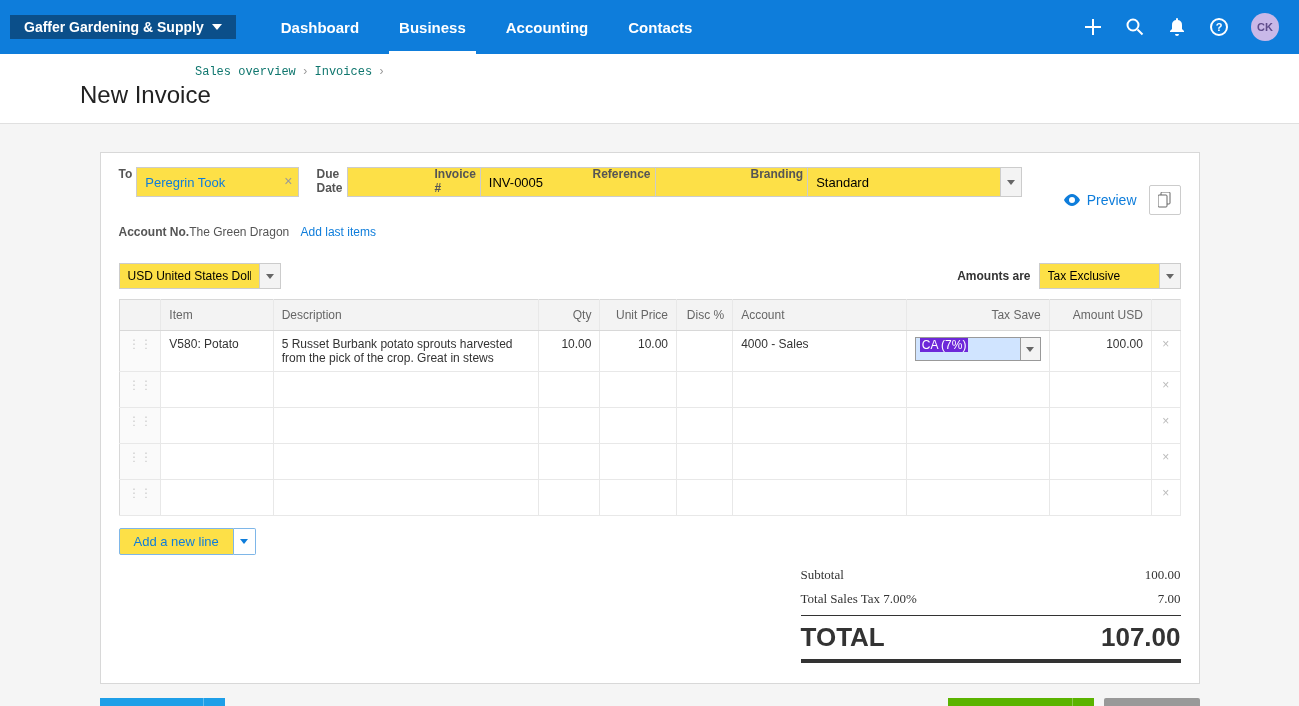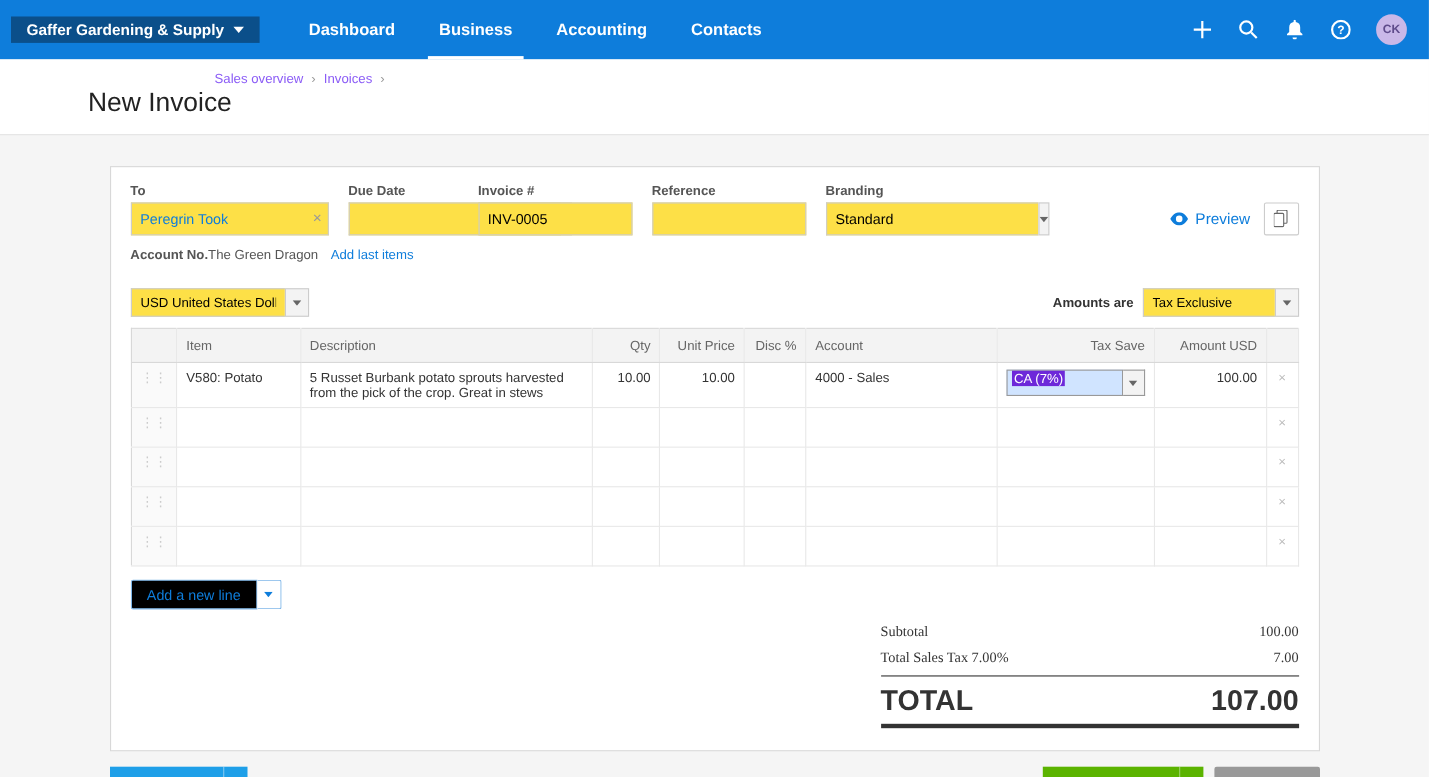--- a/index.html
+++ b/index.html
@@ -11,28 +11,28 @@
 .nav-items { display: flex; margin-left: 25px; gap: 0; }
 .nav-item { color: #fff; padding: 18px 20px; font-size: 15px; font-weight: 600; cursor: pointer; position: relative; }
 .nav-item.active::after { content: ""; position: absolute; bottom: 0; left: 10px; right: 10px; height: 3px; background: #fff; }
 .nav-right { margin-left: auto; display: flex; align-items: center; gap: 22px; padding-right: 10px; }
 .nav-icon { color: #fff; width: 20px; height: 20px; cursor: pointer; display: flex; align-items: center; justify-content: center; }
 .avatar { width: 28px; height: 28px; border-radius: 50%; background: #C9B8E8; color: #5E4B8B; display: flex; align-items: center; justify-content: center; font-size: 11px; font-weight: 600; cursor: pointer; }
 
 
 .header-area { background: #fff; border-bottom: 1px solid #e0e0e0; padding: 10px 0 14px; }
 .breadcrumbs { font-size: 12px; color: #0E7DDB; margin-left: 195px; }
-.breadcrumbs a { color: #8b5cf6; text-decoration: none; cursor: pointer; }
+.breadcrumbs a { color: #0f766e; text-decoration: none; cursor: pointer; font-family: Liberation Mono, monospace; }
 .breadcrumbs .sep { color: #999; margin: 0 4px; }
 .page-title { font-size: 24px; font-weight: 400; color: #222; margin-left: 80px; margin-top: 2px; }
 
 
 .form-card { background: #fff; border: 1px solid #d8d8d8; margin: 28px auto 0; max-width: 1100px; padding: 14px 18px 20px; }
 .form-row1 { display: flex; gap: 18px; align-items: flex-start; }
-.field { display: flex; flex-direction: column; gap: 4px; }
+.field { display: flex; flex-direction: row; gap: 4px; }
 .field-label { font-size: 12px; color: #555; font-weight: 600; cursor: pointer; }
 .field-input { height: 30px; border: 1px solid #ccc; padding: 0 8px; font-size: 13px; background: #fde047; }
 .field-input.lookup { color: #0E7DDB; }
 .select-like { display: flex; }
 .select-like .field-input { border-right: none; flex: 1; }
 .dd-btn { width: 22px; border: 1px solid #ccc; background: #f3f3f3; display: flex; align-items: center; justify-content: center; cursor: pointer; }
 .clear-x { position: absolute; right: 6px; top: 6px; color: #999; cursor: pointer; font-size: 14px; }
 .rel { position: relative; }
 .preview-area { margin-left: auto; display: flex; align-items: center; gap: 12px; padding-top: 18px; }
 .preview-link { color: #0E7DDB; font-size: 14px; cursor: pointer; display: flex; align-items: center; gap: 6px; }
@@ -56,21 +56,21 @@
 .line-table th.r, .line-table td.r { text-align: right; }
 .drag-col { width: 16px; background: #fafafa; text-align: center; color: #ccc; cursor: grab; border-right: 1px solid #e8e8e8; }
 .del-col { width: 28px; text-align: center; color: #bbb; cursor: pointer; border-right: none; }
 .tax-cell { display: flex; }
 .tax-input { flex: 1; height: 24px; border: 1px solid #999; background: #fff; padding: 0 4px; color: #0E7DDB; background: #d0e4ff; font-size: 12px; }
 .tax-dd { width: 20px; border: 1px solid #999; border-left: none; background: #f3f3f3; display: flex; align-items: center; justify-content: center; cursor: pointer; }
 .highlighted-text { background: #6d28d9; color: #fff; padding: 0 2px; }
 
 .add-line-row { margin-top: 12px; }
 .add-line-btn { display: inline-flex; }
-.add-line-btn .main { border: 1px solid #7EB6E8; background: #000000; color: #0E7DDB; padding: 5px 14px; font-size: 13px; cursor: pointer; border-radius: 2px 0 0 2px; }
+.add-line-btn .main { border: 1px solid #7EB6E8; background: #fde047; color: #0E7DDB; padding: 5px 14px; font-size: 13px; cursor: pointer; border-radius: 2px 0 0 2px; }
 .add-line-btn .dd { border: 1px solid #7EB6E8; border-left: none; background: #fff; color: #0E7DDB; width: 22px; display: flex; align-items: center; justify-content: center; cursor: pointer; border-radius: 0 2px 2px 0; }
 
 
 .totals { margin-left: auto; width: 380px; margin-top: 8px; }
 .totals-row { display: flex; justify-content: space-between; padding: 4px 0; font-size: 13px; font-family: Liberation Serif, serif; }
 .totals-sep { border-top: 1px solid #333; margin-top: 4px; }
 .totals-sep2 { border-top: 2px solid #333; margin-top: 0; border-bottom: 2px solid #333; height: 4px; }
 .total-big { display: flex; justify-content: space-between; font-size: 26px; font-weight: 700; padding: 6px 0; }
 .totals-wrap { display: flex; }
 

